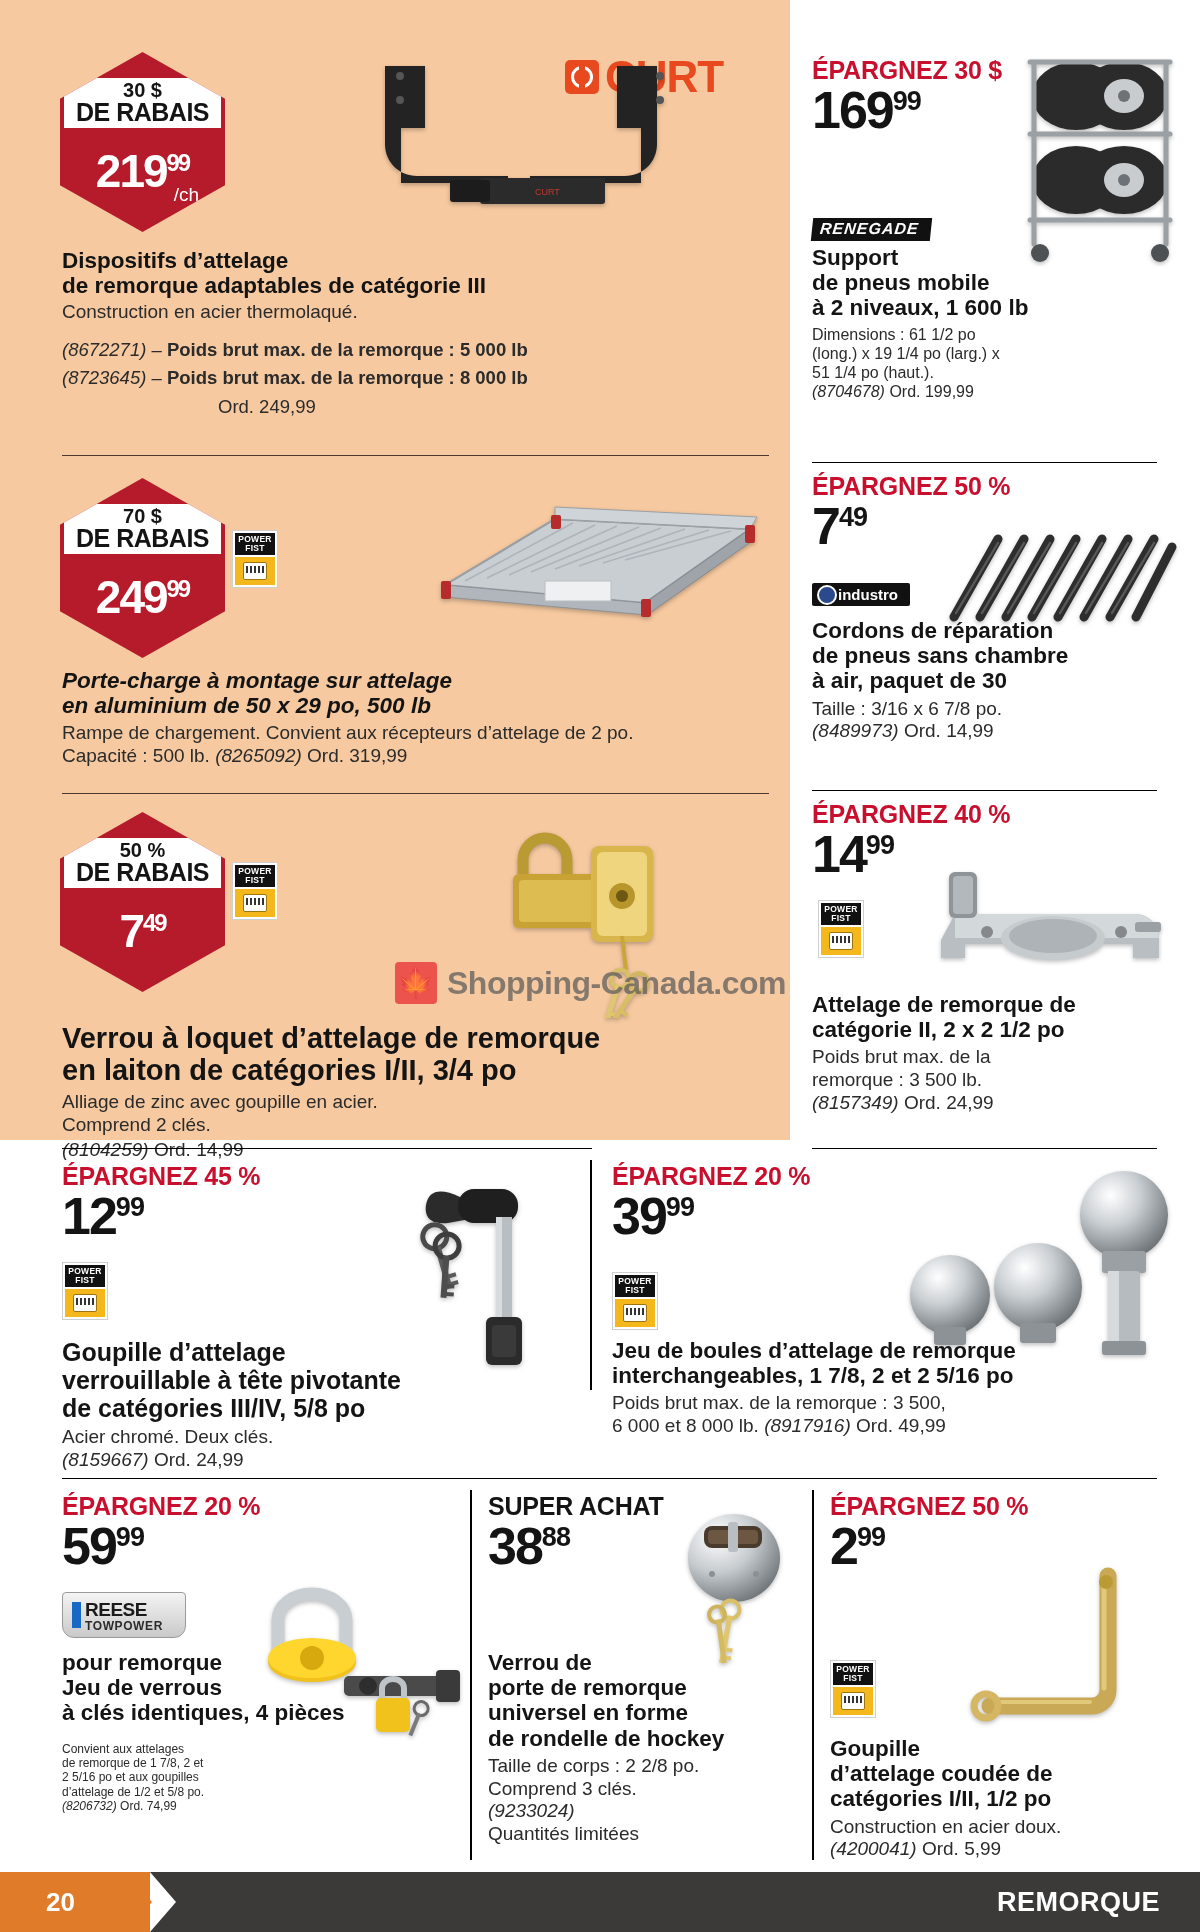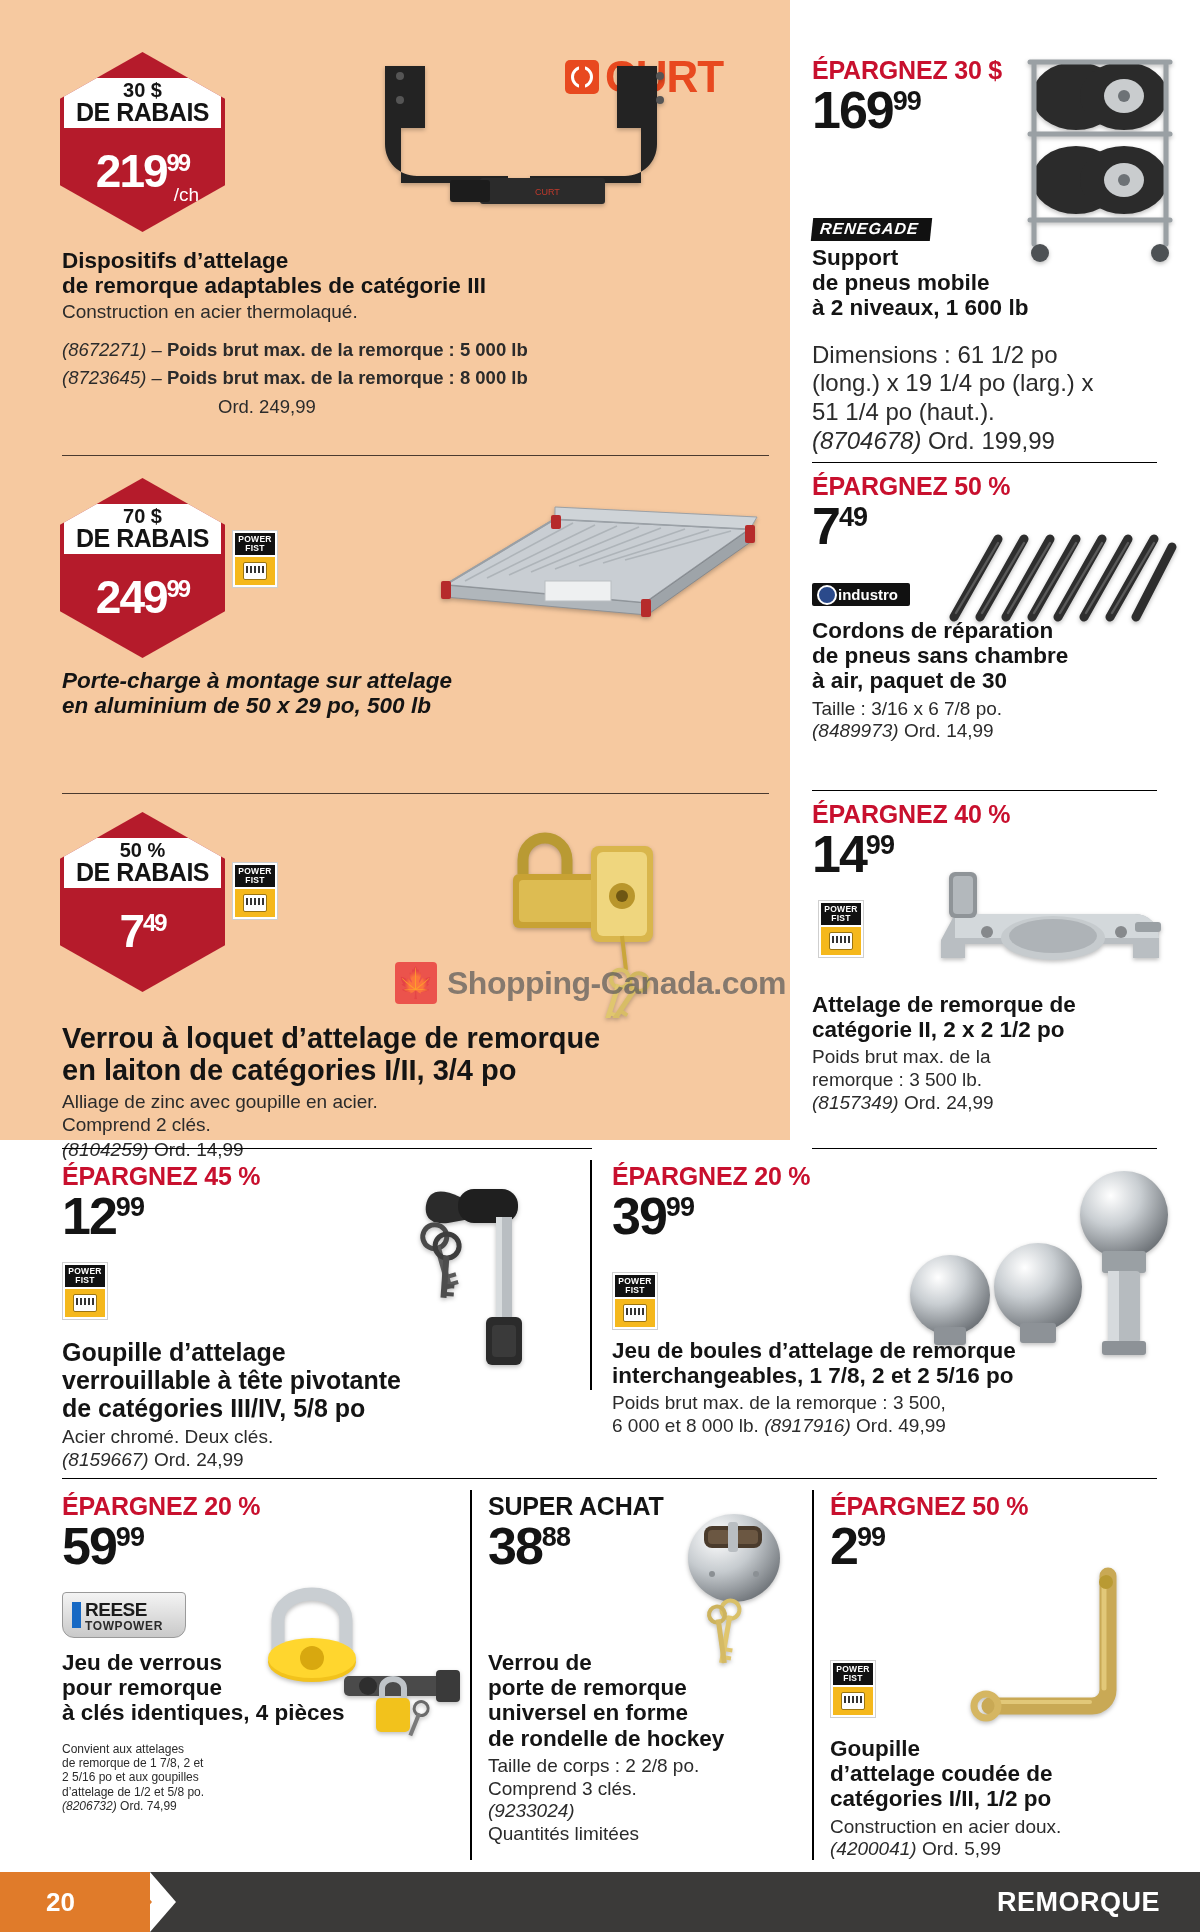--- a/index.html
+++ b/index.html
@@ -190,20 +190,25 @@
         <rect x="146" y="30" width="10" height="14" rx="2"></rect>
     </g>
     <rect x="140" y="96" width="66" height="20" fill="#eef0f1" stroke="#b9bec2"></rect>
   </svg>
 
   <div class="img" style="left:62px; top:668px; width:640px;">
     <div class="ptitle" style="font-size:22.5px;font-style:italic;">
       <div>Porte-charge à montage sur attelage</div>
       <div>en aluminium de 50 x 29 po, 500 lb</div>
     </div>
+    <div class="pdesc" style="font-size:19px; margin-top:4px;">
+      <span>Rampe de chargement. Convient aux récepteurs d’attelage de 2 po. Capacité : 500 lb.</span>
+      <i>(8265092)</i>
+      <span>Ord. 319,99</span>
+    </div>
   </div>
 
   <hr class="rule" style="position:absolute; left:62px; top:793px; width:707px;">
 
   <div class="hex" style="left:60px; top:812px;">
     <div class="band">
       <div class="b1">50 %</div>
       <div class="b2">DE RABAIS</div>
     </div>
     <div class="amt"><span>7</span><sup>49</sup></div>
@@ -290,21 +295,21 @@
   <div class="img" style="left:812px; top:218px;">
     <span class="chip-ren">RENEGADE</span>
   </div>
 
   <div class="img" style="left:812px; top:245px; width:320px;">
     <div class="ptitle" style="font-size:22.5px;">
       <div>Support</div>
       <div>de pneus mobile</div>
       <div>à 2 niveaux, 1 600 lb</div>
     </div>
-    <div class="pdesc" style="font-size:24px; margin-top:20px;">
+    <div class="pdesc" style="font-size:16px; margin-top:4px;">
       <div>Dimensions : 61 1/2 po</div>
       <div>(long.) x 19 1/4 po (larg.) x</div>
       <div>51 1/4 po (haut.).</div>
       <div><i>(8704678)</i> <span>Ord. 199,99</span></div>
     </div>
   </div>
 
   <hr class="ruleb" style="position:absolute; left:812px; top:462px; width:345px;">
 
   <div class="img" style="left:812px; top:472px;">
@@ -514,22 +519,22 @@
     <rect x="128" y="140" width="34" height="34" rx="5" fill="#f2c21c"></rect>
     <path d="M134 140 v-10 a11 9 0 0 1 22 0 v10" fill="none" stroke="#bfc4c8" stroke-width="6"></path>
     <g transform="translate(168,142) rotate(22)">
       <circle cx="8" cy="6" r="7" fill="none" stroke="#6a6a6a" stroke-width="3"></circle>
       <rect x="6" y="11" width="4" height="24" fill="#7a7a7a"></rect>
     </g>
   </svg>
 
   <div class="img" style="left:62px; top:1650px; width:400px;">
     <div class="ptitle" style="font-size:22.5px;">
+      <div>pour remorque</div>
       <div>Jeu de verrous</div>
-      <div>pour remorque</div>
       <div>à clés identiques, 4 pièces</div>
     </div>
     <div class="pdesc" style="font-size:12px; margin-top:16px;">
       <div>Convient aux attelages</div>
       <div>de remorque de 1 7/8, 2 et</div>
       <div>2 5/16 po et aux goupilles</div>
       <div>d’attelage de 1/2 et 5/8 po.</div>
       <div><i>(8206732)</i> <span>Ord. 74,99</span></div>
     </div>
   </div>

